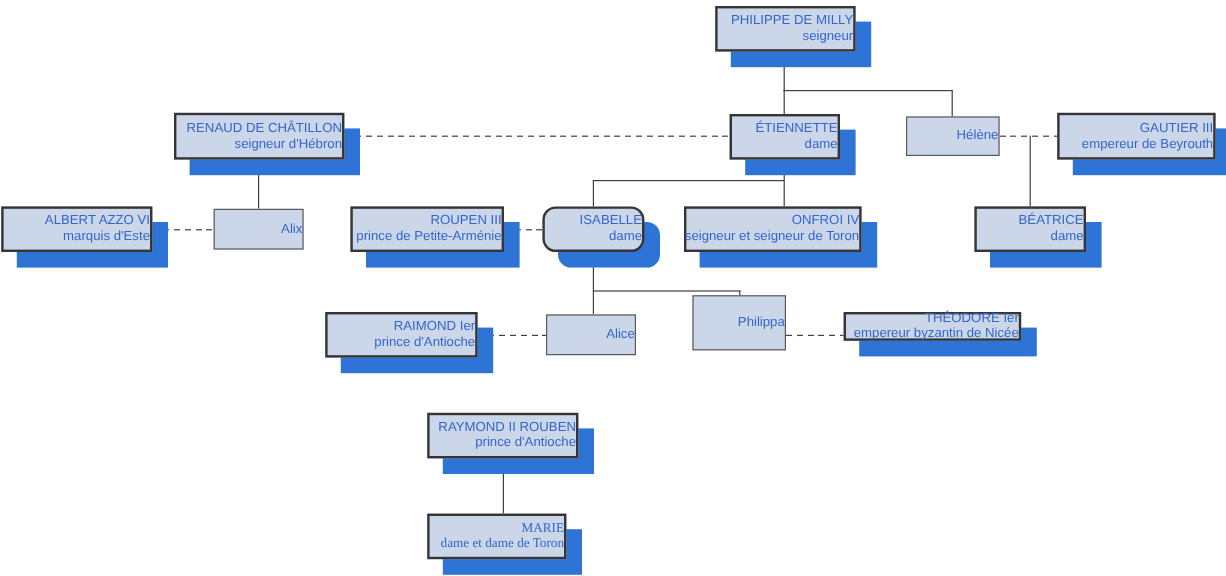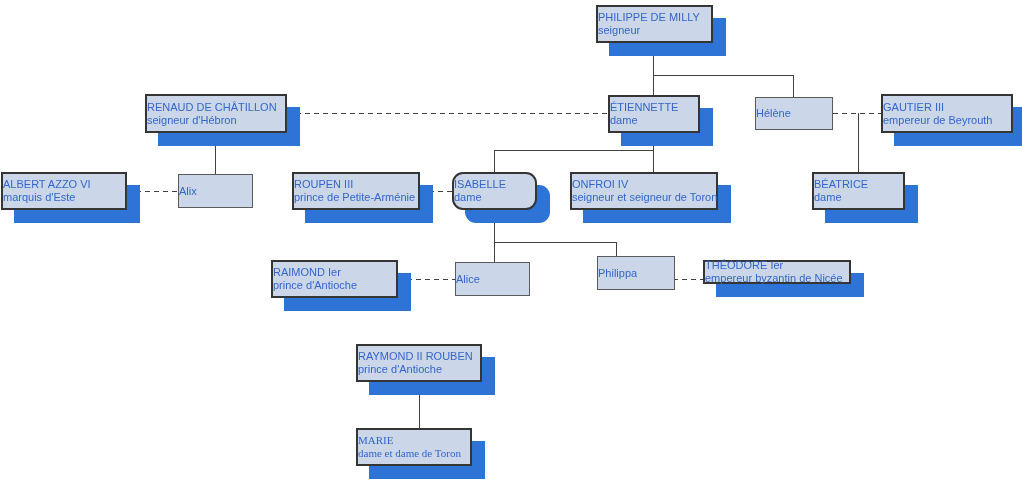--- a/index.html
+++ b/index.html
@@ -7,21 +7,21 @@
     position:relative;
     width:1022px;height:480px;
     background:var(--background,#ffffff);
     font-family:"Liberation Sans", sans-serif;
     overflow:hidden;
   }
   .node{
     position:absolute;
     box-sizing:border-box;
     background:var(--boxFill,#CBD7E9);
-    display:flex;flex-direction:column;align-items:flex-start;justify-content:center;
+    display:flex;flex-direction:column;align-items:flex-end;justify-content:center;
     text-align:center;
     z-index:2;
     cursor:default;
   }
   .node.major{
     border:2px solid var(--boxBorderMajor,#353535);
     box-shadow:13px 13px 0 0 var(--shadow,#2E74D6);
   }
   .node.minor{
     border:1px solid var(--boxBorderMinor,#5a5a5a);
@@ -45,21 +45,21 @@
   #n-helene    {left:755px;top:97px; width:78px; height:33px;}
   #n-gautier   {left:881px;top:94px; width:132px;height:39px;}
   #n-albert    {left:1px;  top:172px;width:126px;height:38px;}
   #n-alix      {left:178px;top:174px;width:75px; height:34px;}
   #n-roupen    {left:292px;top:172px;width:128px;height:38px;}
   #n-isabelle  {left:452px;top:172px;width:85px; height:38px;border-radius:11px;}
   #n-onfroi    {left:570px;top:172px;width:148px;height:38px;}
   #n-beatrice  {left:812px;top:172px;width:93px; height:38px;}
   #n-raimond   {left:271px;top:260px;width:127px;height:38px;}
   #n-alice     {left:455px;top:262px;width:75px; height:34px;}
-  #n-philippa  {left:577px;top:256px;width:78px; height:34px;margin-left:20px;}
+  #n-philippa  {left:577px;top:246px;width:78px; height:46px;}
   #n-theodore  {left:703px;top:260px;width:148px;height:24px;}
   #n-raymond2  {left:356px;top:344px;width:126px;height:38px;}
   #n-marie     {left:356px;top:428px;width:116px;height:38px;font-family:Liberation Serif, serif;}
   
   #lv-trunk            {left:653px;top:43px; width:1px;height:33px;}
   #lh-top              {left:653px;top:75px; width:141px;height:1px;}
   #lv-etiennette-top   {left:653px;top:75px; width:1px;height:21px;}
   #lv-helene-top       {left:793px;top:75px; width:1px;height:23px;}
   #lv-renaud-alix      {left:215px;top:133px;width:1px;height:41px;}
   #lv-etiennette-onfroi{left:653px;top:133px;width:1px;height:39px;}

